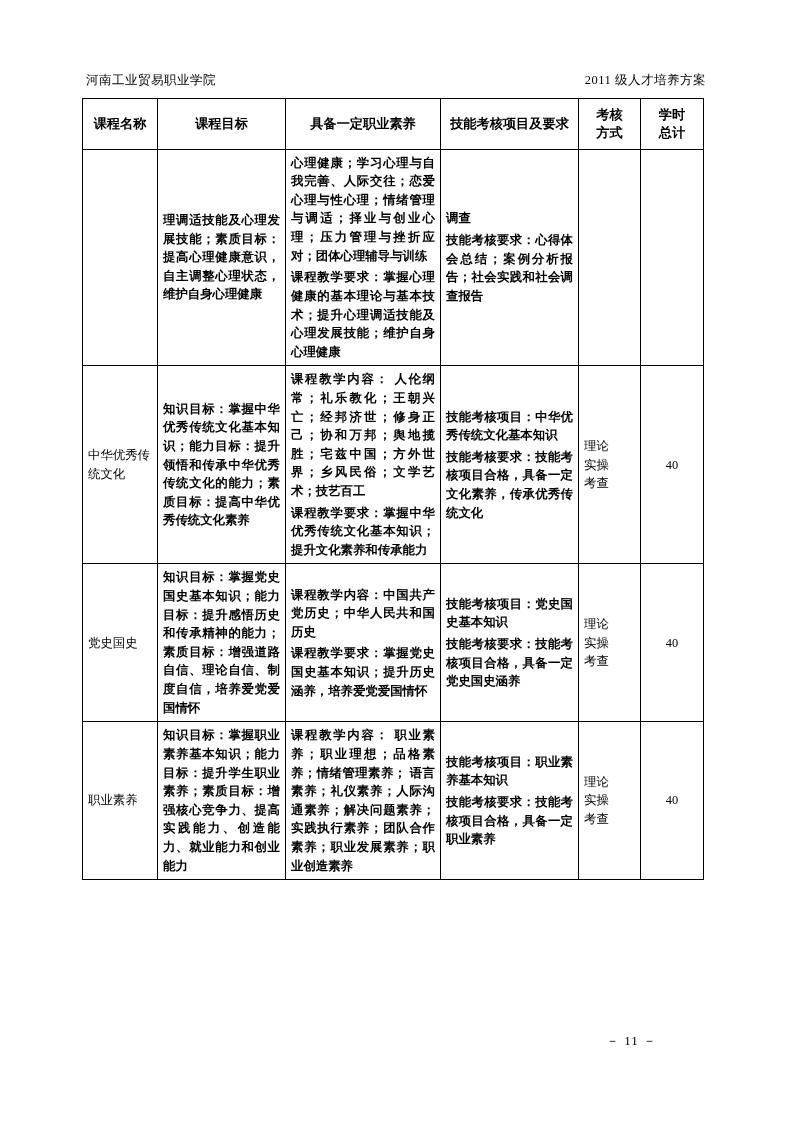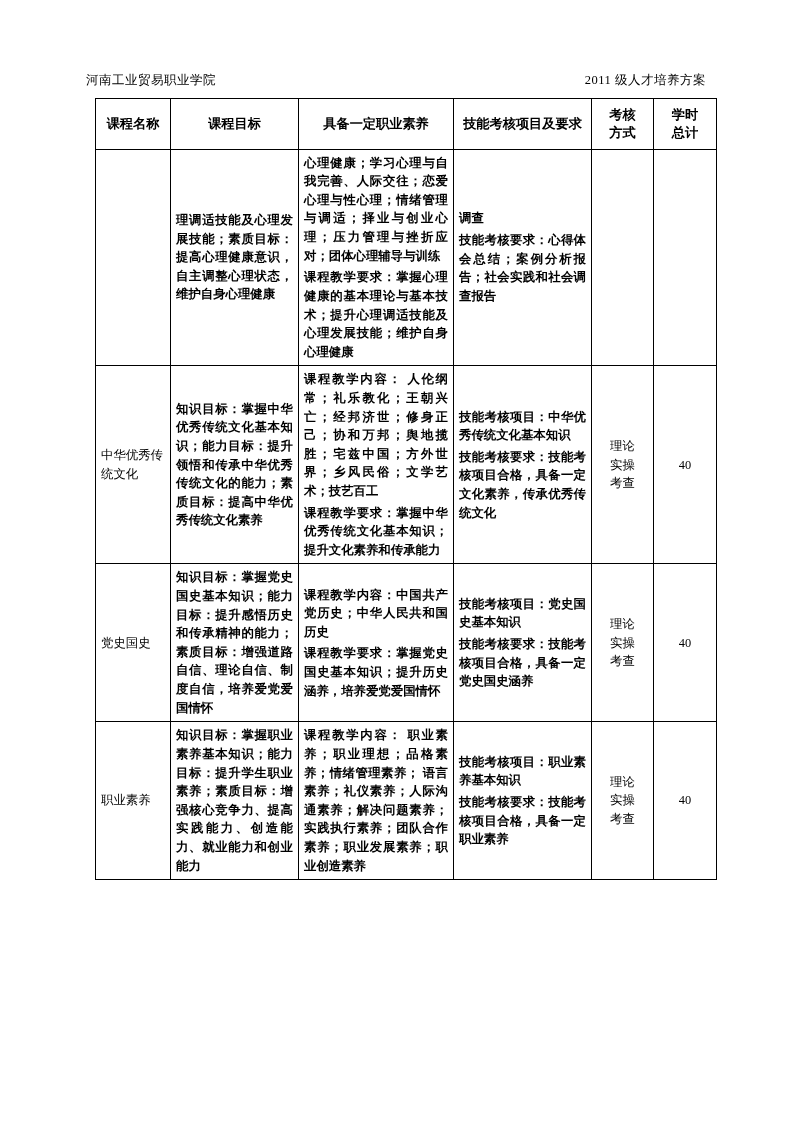--- a/index.html
+++ b/index.html
@@ -34,21 +34,21 @@
     font-size: 12.5px;
     letter-spacing: 0.5px;
   }
   .header .hdr-left,
   .header .hdr-right {
     white-space: nowrap;
   }
   
   .tbl-wrap {
     position: absolute;
-    left: 95px;
+    left: 82px;
     top: 98px;
     width: 621px;
   }
   table.course {
     border-collapse: collapse;
     width: 621px;
     table-layout: fixed;
   }
   table.course td, table.course th {
     border: 1px solid #000000;
@@ -77,21 +77,20 @@
     font-size: 12.6px;
     line-height: 1.6;
   }
   td.goal, td.content, td.assess {
     text-align: justify;
     text-justify: inter-ideograph;
     vertical-align: middle;
     font-weight: bold;
   }
   td.method {
-    text-align: center;
     line-height: 1.6;
   }
   td.hours {
     text-align: center;
   }
   .para { margin: 0; }
   .para + .para { margin-top: 3px; }
   .v-top { vertical-align: top; }
 
   
@@ -222,14 +221,17 @@
             <div>理论</div>
             <div>实操</div>
             <div>考查</div>
           </td>
           <td class="hours">40</td>
         </tr>
       </tbody>
     </table>
   </div>
 
+  <div class="footer">
+    <span class="pageno">－ 11 －</span>
+  </div>
 
 </div>
 
 </body></html>

